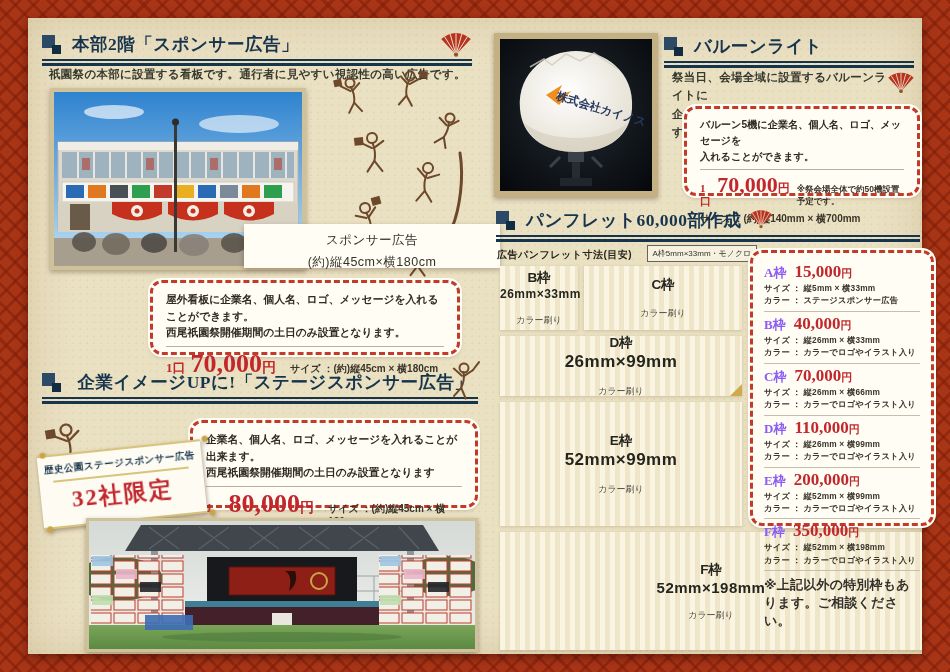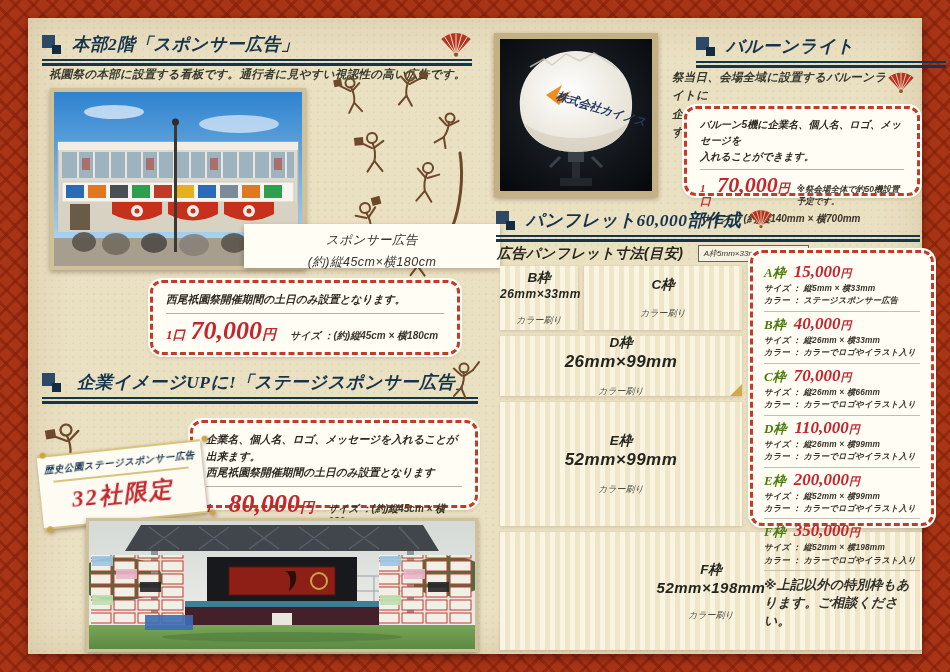--- a/index.html
+++ b/index.html
@@ -11,21 +11,20 @@
     background-image:
       repeating-linear-gradient(45deg, rgba(125,28,8,.5) 0 3px, transparent 3px 13px),
       repeating-linear-gradient(-45deg, rgba(125,28,8,.5) 0 3px, transparent 3px 13px);
   }
   .paper{
     position:absolute; left:28px; top:18px; width:894px; height:636px;
     background-color:#eae0c2;
     background-image:radial-gradient(rgba(120,100,60,.07) 1px, transparent 1px);
     background-size:7px 7px;
     box-shadow:0 3px 10px rgba(40,5,0,.5), inset 0 0 40px rgba(150,120,60,.25);
-    font-style:italic;
   }
   .abs{ position:absolute; }
 
   
   .sec-head{ position:absolute; }
   .sq1{ position:absolute; left:0; top:3px; width:13px; height:13px; background:#2c4a66; }
   .sq2{ position:absolute; left:10px; top:13px; width:9px; height:9px; background:#122c42; }
   .sec-title{
     margin-left:30px; font-family:"Liberation Serif","DejaVu Serif",serif;
     font-weight:bold; font-size:17.5px; color:#17344d; letter-spacing:.5px; white-space:nowrap;
@@ -72,32 +71,32 @@
     position:absolute; text-align:center;
     background:repeating-linear-gradient(90deg,#faf5e2 0 5px,#efe6ca 5px 10px);
     box-shadow:0 1px 3px rgba(80,50,10,.18);
     display:flex; flex-direction:column; justify-content:center;
   }
   .f-name{ font-size:13.5px; font-weight:bold; color:#25251f;}
   .f-size{ font-weight:bold; color:#25251f; letter-spacing:.5px;}
   .f-print{ font-size:9px; color:#4a4a40; margin-top:13px;}
   .fold{ position:absolute; right:0; bottom:0; width:0; height:0; border-style:solid; border-width:0 0 12px 12px; border-color:transparent transparent #cfa94c transparent;}
 
-  .dims-label{ font-size:14px; font-weight:bold; color:#26261e; letter-spacing:.5px;}
+  .dims-label{ font-size:10px; font-weight:bold; color:#26261e; letter-spacing:.5px;}
   .a-note{ display:inline-block; border:1px solid #66655c; font-size:8px; color:#33322c; padding:2px 5px; background:rgba(255,253,244,.6); margin-left:10px; vertical-align:2px;}
 
   
   .price-panel{
     position:absolute; background:#fffdf4; border:3px dashed #c23b2a; border-radius:12px;
     box-shadow:0 0 0 2px #fffdf4, 0 2px 5px rgba(60,30,10,.3);
     padding:7px 11px 5px;
   }
   .pl-item{ border-bottom:1px solid #c7bfab; padding:3px 0 4px;}
   .pl-head{ display:flex; align-items:baseline; }
-  .pl-name{ font-family:"Liberation Serif","DejaVu Serif",serif; font-weight:bold; font-size:13px; color:#4d7c0f; margin-right:8px;}
+  .pl-name{ font-family:"Liberation Serif","DejaVu Serif",serif; font-weight:bold; font-size:13px; color:#8b5cf6; margin-right:8px;}
   .pl-price{ font-family:"Liberation Serif","DejaVu Serif",serif; font-weight:bold; font-size:17px; color:#c1272d; line-height:1;}
   .pl-yen{ font-family:"Liberation Serif","DejaVu Serif",serif; font-weight:bold; font-size:11px; color:#c1272d;}
   .pl-detail{ font-size:8.3px; font-weight:bold; color:#3a352b; line-height:1.5; letter-spacing:.2px;}
   .pl-foot{ font-size:13px; font-weight:bold; color:#33302a; padding-top:5px; letter-spacing:.2px;}
 
   .fan{ position:absolute; }
   .dancers{ position:absolute; pointer-events:none;}
 </style>
 </head>
 <body>
@@ -246,20 +245,21 @@
       </g>
     </svg>
   </div>
 
   <div class="caption-box" style="left:216px; top:206px; width:256px; height:44px;">
     <div>スポンサー広告</div>
     <div>(約)縦45cm×横180cm</div>
   </div>
 
   <div class="offer-box" style="left:122px; top:262px; width:310px; height:75px;">
+    <div class="offer-desc">屋外看板に企業名、個人名、ロゴ、メッセージを入れることができます。</div>
     <div class="offer-desc">西尾祇園祭開催期間の土日のみ設置となります。</div>
     <div class="offer-div"></div>
     <div class="price-row">
       <span class="p-unit">1口</span>
       <span class="p-val">70,000</span>
       <span class="p-yen">円</span>
       <span class="p-size">サイズ ：(約)縦45cm × 横180cm</span>
     </div>
   </div>
 
@@ -387,21 +387,21 @@
           <path d="M46 56 l16 -10 l-5 11 l14 -5 l-12 14 z" fill="#ef8f1f"></path>
         </g>
       <text transform="rotate(17 76 62)" x="56" y="66" font-size="11.5" font-weight="bold" fill="#27395f" font-family="'Liberation Sans','DejaVu Sans',sans-serif">株式会社カイノス</text>
       <rect x="68" y="113" width="16" height="10" fill="#3a4148"></rect>
       <rect x="72" y="123" width="8" height="18" fill="#262c31"></rect>
       <rect x="60" y="139" width="32" height="8" fill="#20262b"></rect>
       <path d="M60 118 L50 128 M92 118 L102 128" stroke="#3a4148" stroke-width="3"></path>
     </svg>
   </div>
 
-  <div class="sec-head" style="left:668px; top:16px; width:250px;">
+  <div class="sec-head" style="left:636px; top:16px; width:250px;">
     <span class="sq1"></span>
     <span class="sq2"></span>
     <div class="sec-title">バルーンライト</div>
     <div class="rule-thin"></div>
     <div class="rule-thick"></div>
   </div>
   <div class="abs desc-text" style="left:644px; top:50px; width:220px;">
     <div>祭当日、会場全域に設置するバルーンライトに</div>
     <div>企業名やロゴ、メッセージが掲載できます。</div>
   </div>

